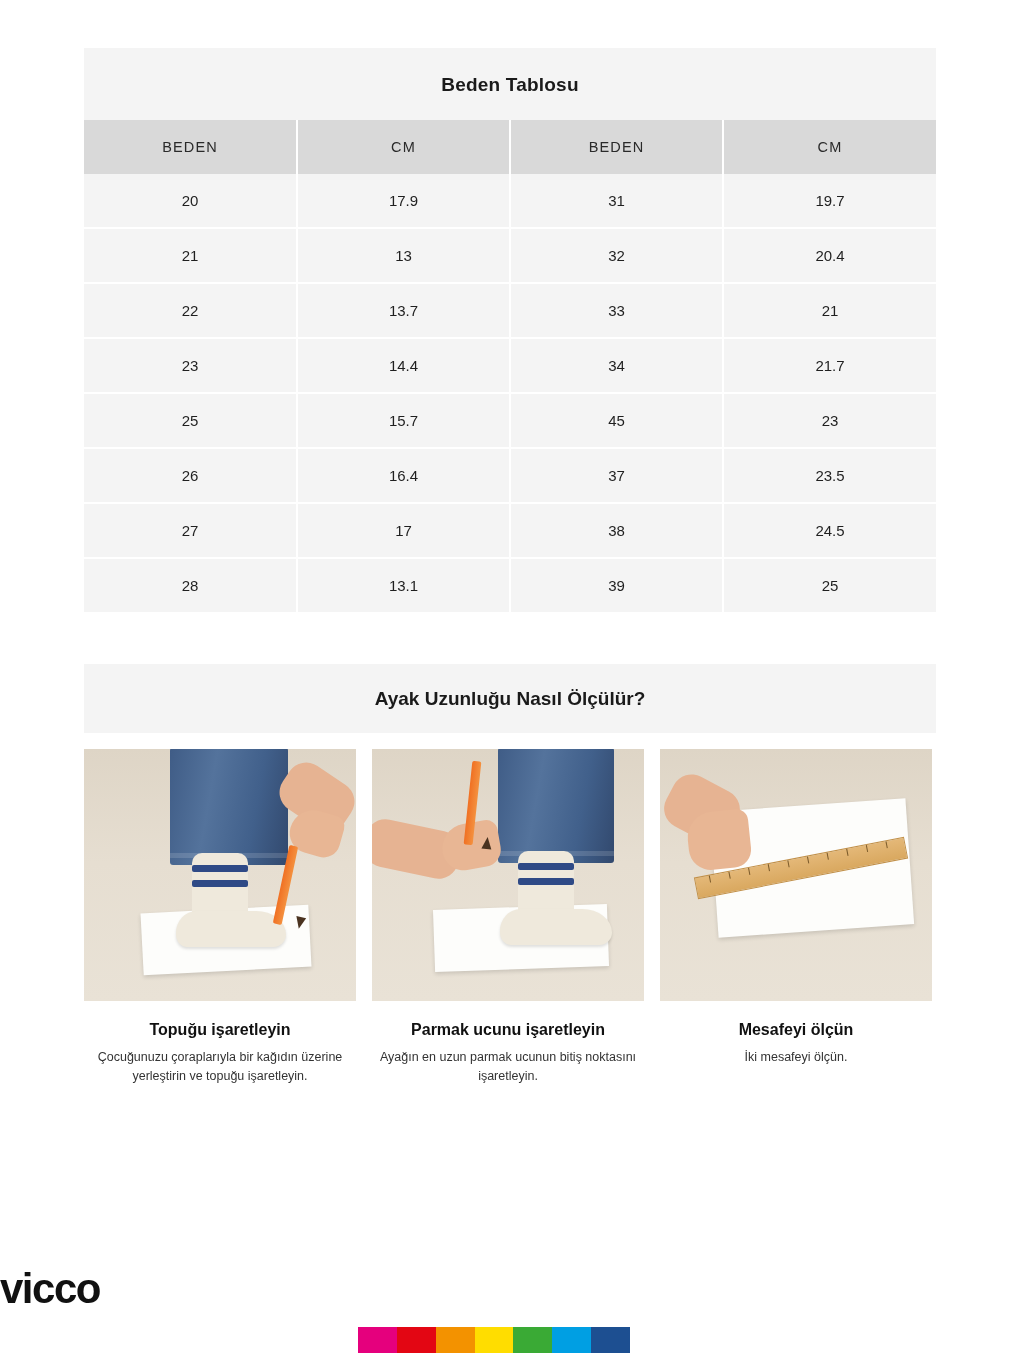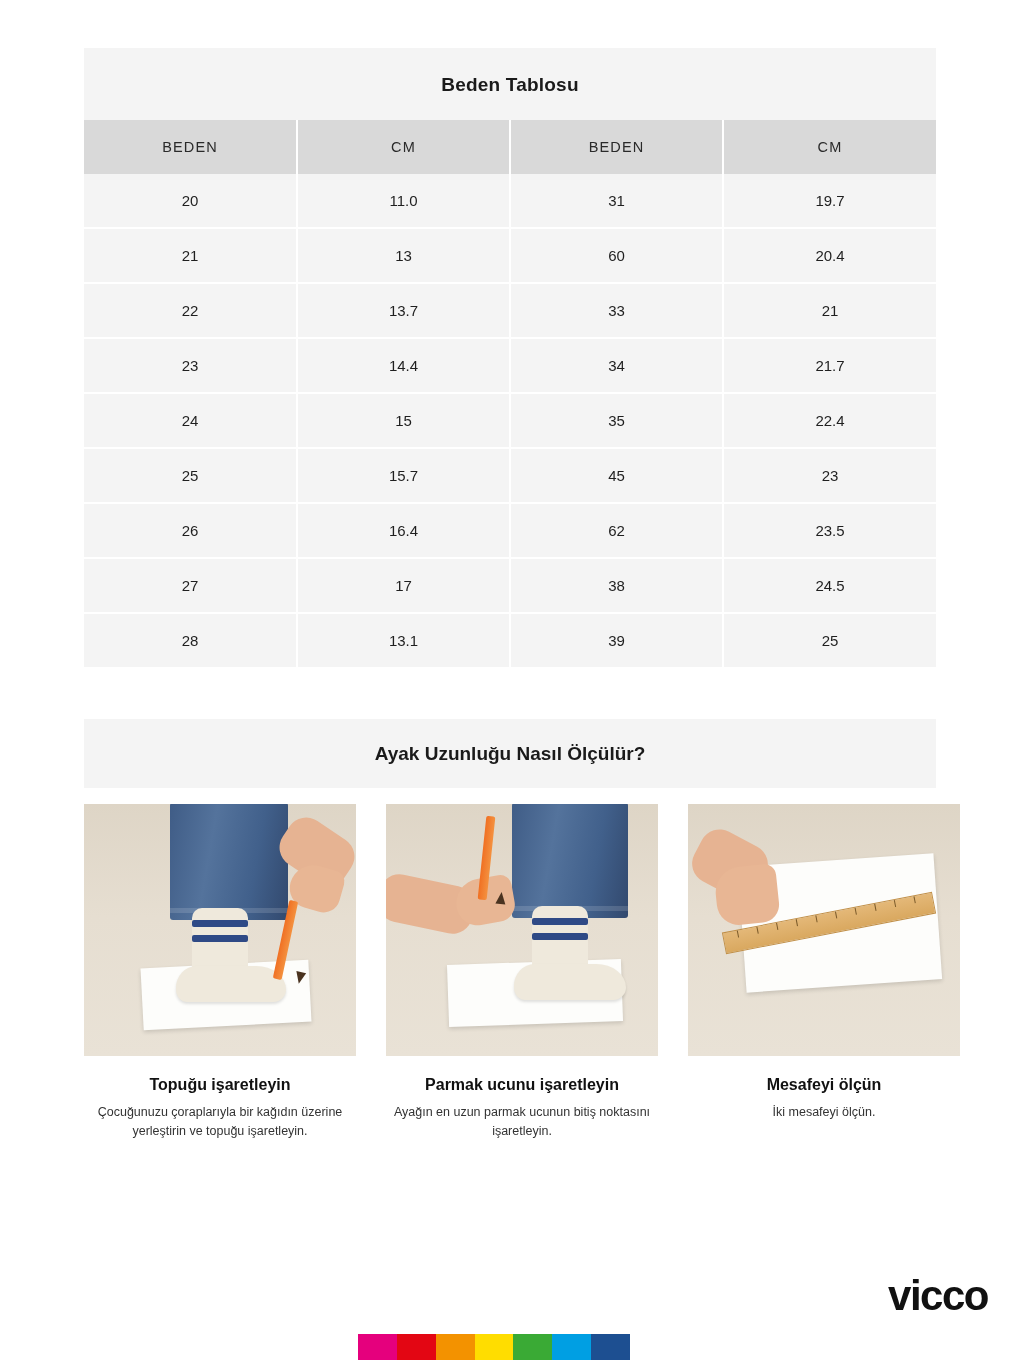--- a/index.html
+++ b/index.html
@@ -62,21 +62,21 @@
   .measure-section { margin-top: 52px; width: 852px; }
   .measure-title {
     background: #f4f4f4;
     text-align: center;
     font-size: 19px;
     font-weight: bold;
     padding: 24px 0 23px 0;
   }
   .steps {
     display: flex;
-    gap: 30px;
+    gap: 16px;
     margin-top: 16px;
   }
   .step { width: 272px; }
   .photo {
     width: 272px;
     height: 252px;
     position: relative;
     overflow: hidden;
     background: #e7e0d4;
   }
@@ -145,22 +145,22 @@
   .ruler {
     position: absolute;
     background: linear-gradient(180deg,#e4b878,#d9a85f);
     border: 1px solid #c2914a;
   }
   .ruler .tick { position: absolute; top: 0; width: 1px; height: 7px; background: #7a5a2a; }
 
   
   .brand-area {
     position: absolute;
-    left: 0; right: 0; bottom: 0;
-    text-align: right;
+    left: 0; right: 0; bottom: 7px;
+    text-align: left;
   }
   .brand {
     font-size: 42px;
     font-weight: bold;
     letter-spacing: -1.5px;
     color: #111;
     margin-bottom: 14px;
   }
   .color-bar {
     display: flex;
@@ -182,58 +182,52 @@
         <tr>
           <th>BEDEN</th>
           <th>CM</th>
           <th>BEDEN</th>
           <th>CM</th>
         </tr>
       </thead>
       <tbody>
         <tr>
           <td>20</td>
-          <td>11.0</td>
+          <td>17.9</td>
           <td>31</td>
           <td>19.7</td>
         </tr>
         <tr>
           <td>21</td>
           <td>13</td>
-          <td>60</td>
+          <td>32</td>
           <td>20.4</td>
         </tr>
         <tr>
           <td>22</td>
           <td>13.7</td>
           <td>33</td>
           <td>21</td>
         </tr>
         <tr>
           <td>23</td>
           <td>14.4</td>
           <td>34</td>
           <td>21.7</td>
         </tr>
         <tr>
-          <td>24</td>
-          <td>15</td>
-          <td>35</td>
-          <td>22.4</td>
-        </tr>
-        <tr>
           <td>25</td>
           <td>15.7</td>
           <td>45</td>
           <td>23</td>
         </tr>
         <tr>
           <td>26</td>
           <td>16.4</td>
-          <td>62</td>
+          <td>37</td>
           <td>23.5</td>
         </tr>
         <tr>
           <td>27</td>
           <td>17</td>
           <td>38</td>
           <td>24.5</td>
         </tr>
         <tr>
           <td>28</td>

